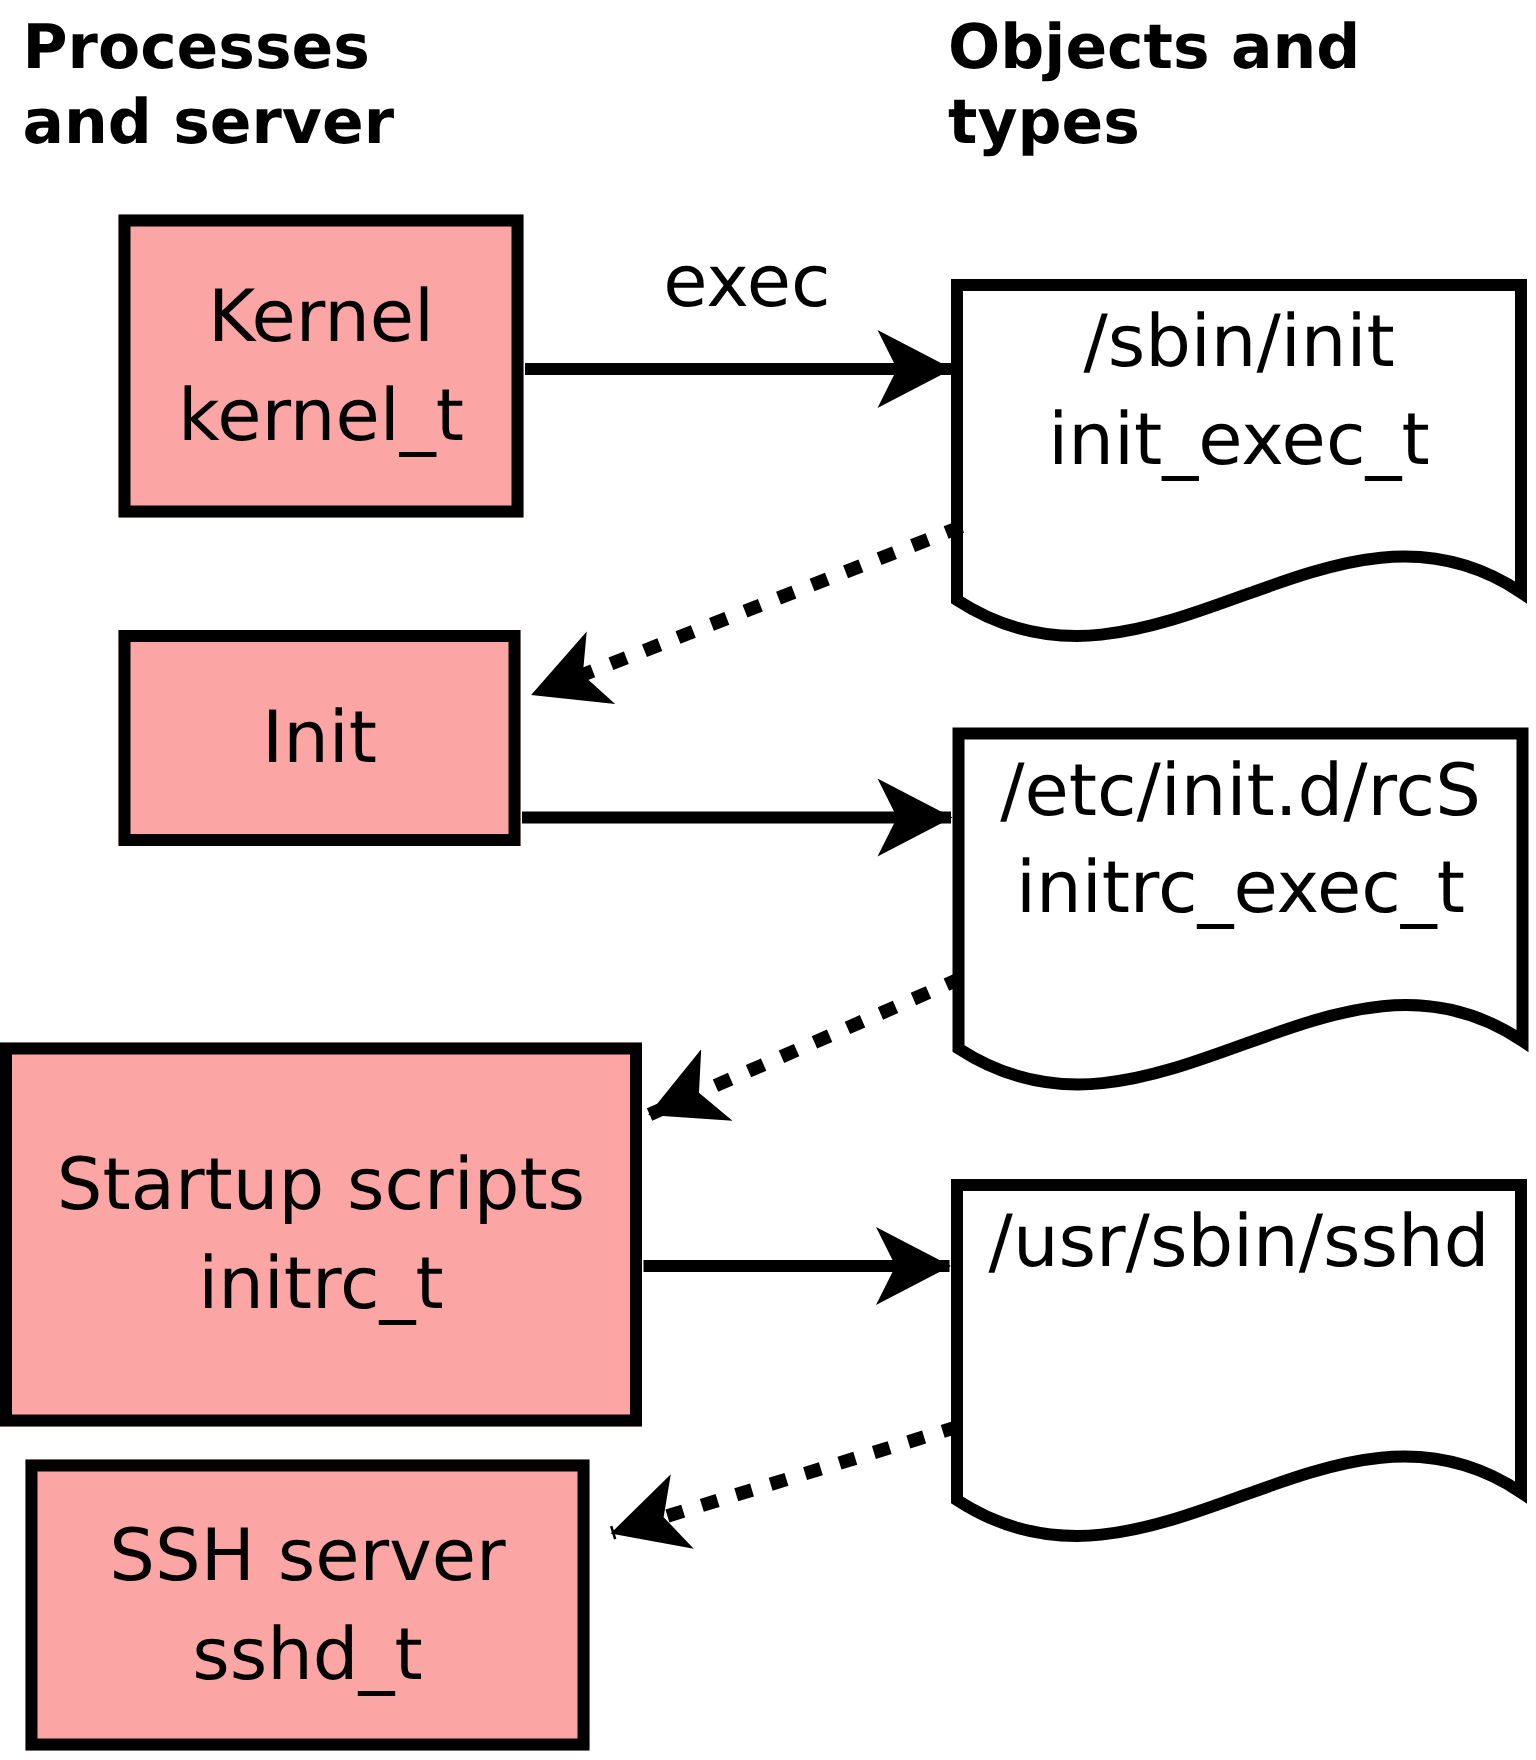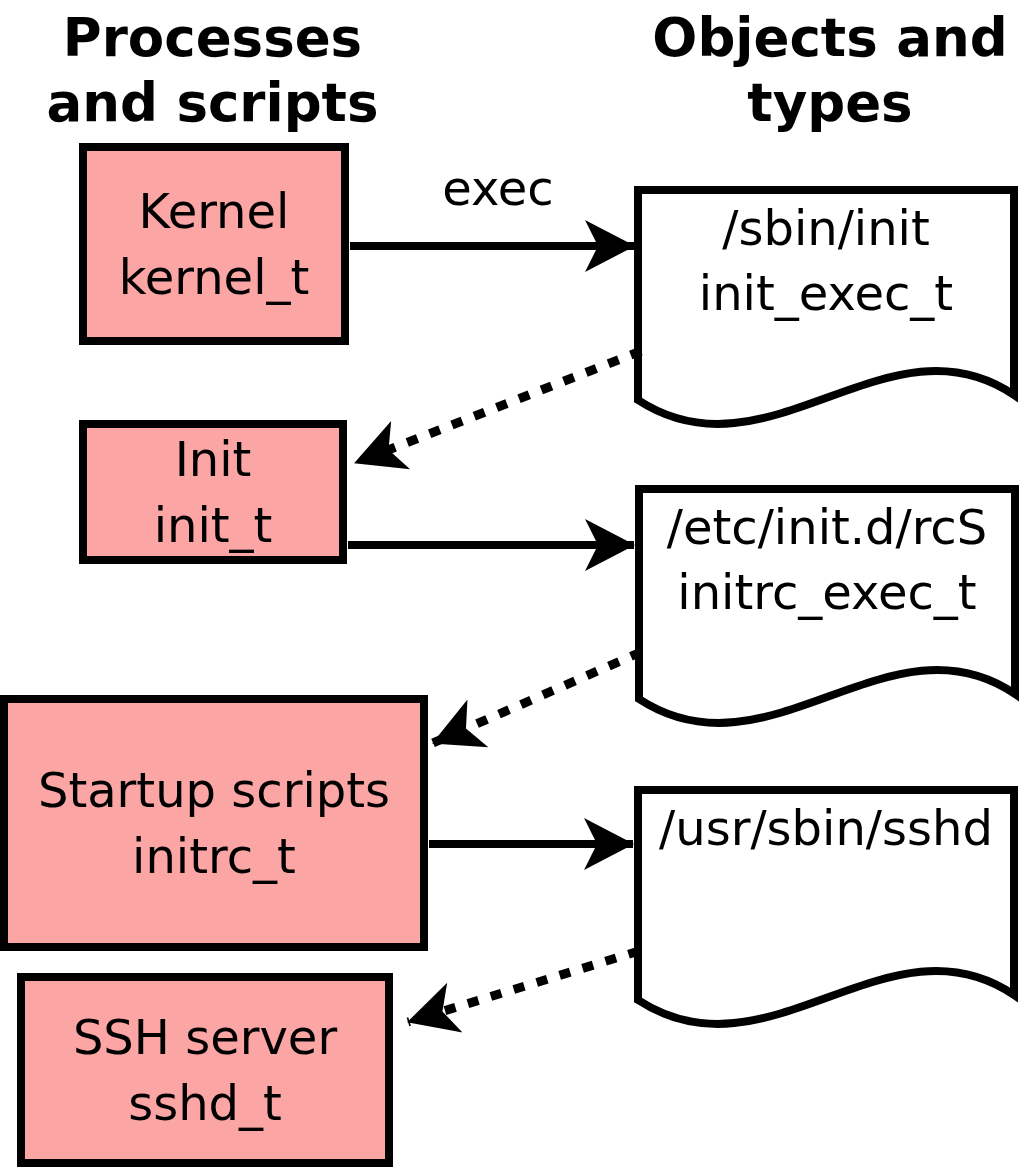--- a/index.html
+++ b/index.html
@@ -18,23 +18,23 @@
     width: 1024px; height: 1173px;
   }
   .doc-shape { fill: #ffffff; stroke: #000000; stroke-width: 8; stroke-linejoin: miter; }
   .solid-line { stroke: #000000; stroke-width: 8; }
   .dotted-line { stroke: #000000; stroke-width: 9; stroke-dasharray: 11 13; fill: none; }
   .arrow-head { fill: #000000; stroke: none; }
 
   .col-header {
     position: absolute;
     font-weight: bold;
-    font-size: 53px;
+    font-size: 41px;
     line-height: 1.22;
-    text-align: center;
+    text-align: left;
     white-space: nowrap;
   }
   .hdr-left  { left: 15px;  top: 6px; width: 395px; }
   .hdr-right { left: 632px; top: 6px; width: 396px; }
 
   .process-box {
     position: absolute;
     box-sizing: border-box;
     border: 8px solid #000000;
     background: #fca5a5;
@@ -97,36 +97,35 @@
     <line class="solid-line" x1="348" y1="545" x2="634" y2="545" marker-end="url(#dart)"></line>
     <line class="solid-line" x1="429" y1="844" x2="633" y2="844" marker-end="url(#dart)"></line>
 
     <line class="dotted-line" x1="641" y1="351" x2="355" y2="463" marker-end="url(#dart)"></line>
     <line class="dotted-line" x1="641" y1="652" x2="433" y2="743" marker-end="url(#dart)"></line>
     <line class="dotted-line" x1="639" y1="951" x2="408" y2="1022" marker-end="url(#dart)"></line>
   </svg>
 
   <div class="col-header hdr-left">
     <div>Processes</div>
-    <div>and scripts</div>
+    <div>and server</div>
   </div>
   <div class="col-header hdr-right">
     <div>Objects and</div>
     <div>types</div>
   </div>
 
   <div class="exec-label">exec</div>
 
   <div class="process-box box-kernel">
     <div>Kernel</div>
     <div>kernel_t</div>
   </div>
   <div class="process-box box-init">
     <div>Init</div>
-    <div>init_t</div>
   </div>
   <div class="process-box box-initrc">
     <div>Startup scripts</div>
     <div>initrc_t</div>
   </div>
   <div class="process-box box-sshd">
     <div>SSH server</div>
     <div>sshd_t</div>
   </div>
 

